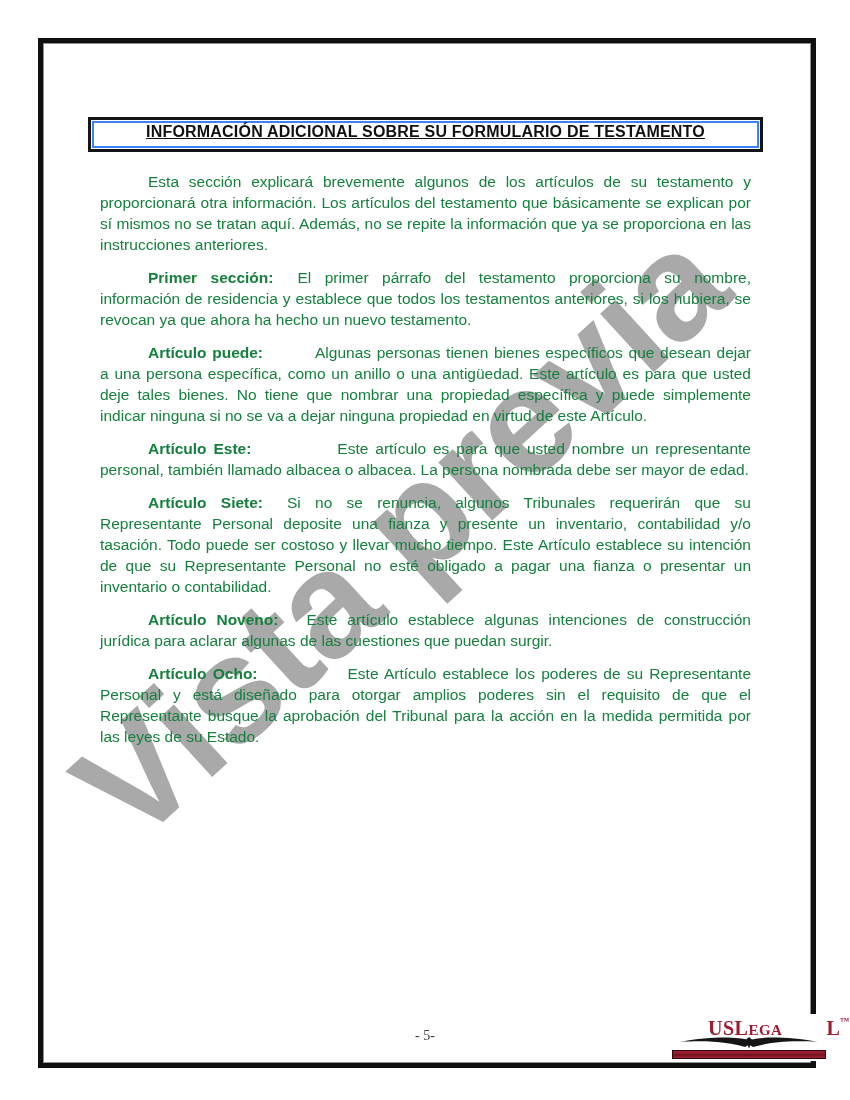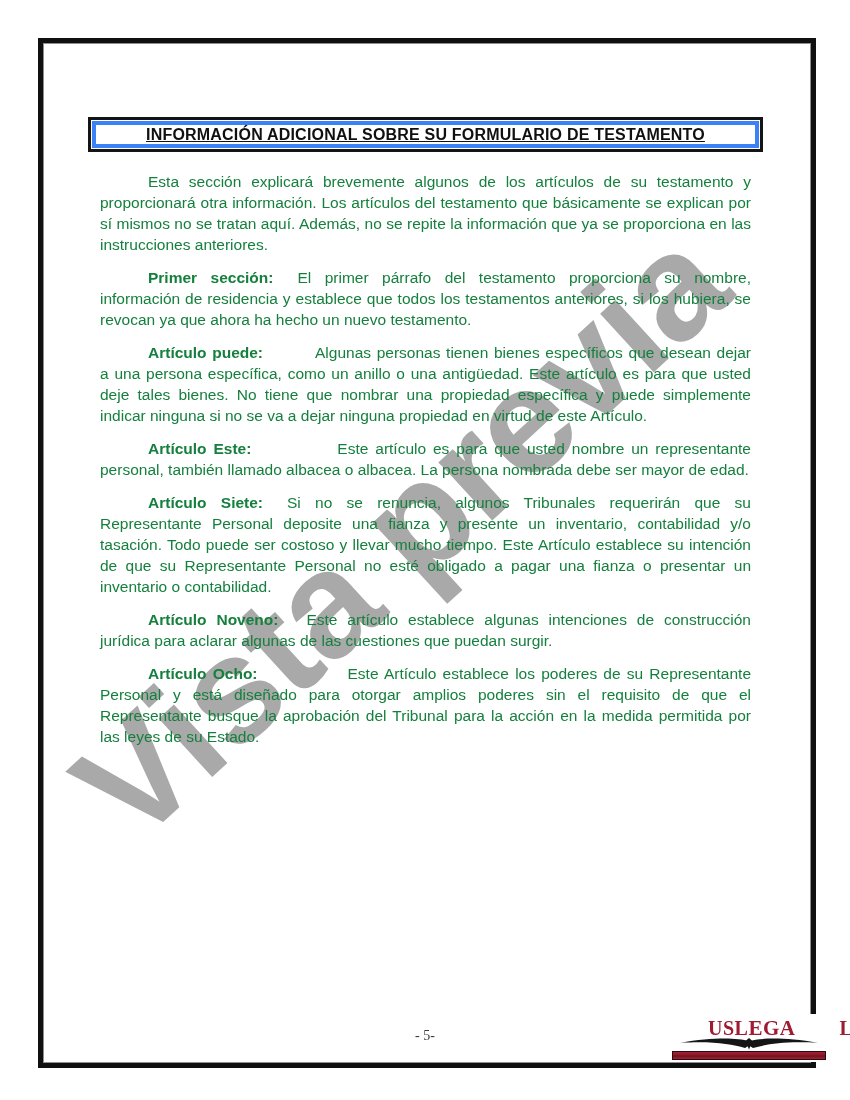--- a/index.html
+++ b/index.html
@@ -46,22 +46,22 @@
   .titlebox {
     position: absolute;
     left: 88px; top: 117px; width: 675px; height: 35px;
     border: 3px solid #141414;
     background: #ffffff;
     z-index: 3;
     box-sizing: border-box;
   }
   .titlebox-inner {
     position: absolute; inset: 1px;
-    border: 4px solid #3b82f6;
-    display: flex; align-items: center; justify-content: center;
+    border: 2px solid #3b82f6;
+    display: flex; justify-content: center;
   }
   .titlebox h1 {
     margin: 0;
     font-size: 16px;
     font-weight: bold;
     color: #101010;
     text-decoration: underline;
     letter-spacing: 0.2px;
     white-space: nowrap;
   }
@@ -109,21 +109,21 @@
     padding: 4px 2px 2px 2px;
   }
   .logo-text {
     font-family: "Liberation Serif", serif;
     font-weight: bold;
     color: #9e1b32;
     line-height: 1;
     white-space: nowrap;
   }
   .logo-text .lg { font-size: 20px; letter-spacing: 0.5px; margin-left: 44px; }
-  .logo-text .sm { font-size: 21px; letter-spacing: 0.5px; }
+  .logo-text .sm { font-size: 15px; letter-spacing: 0.5px; }
   .logo-text .tm {
     font-size: 9px;
     vertical-align: top;
     position: relative; top: -1px;
     color: #9e1b32;
   }
   .eagle { display: block; margin: -2px auto 0 auto; }
   .logo-bar {
     margin: 1px auto 0 auto;
     width: 152px; height: 7px;

